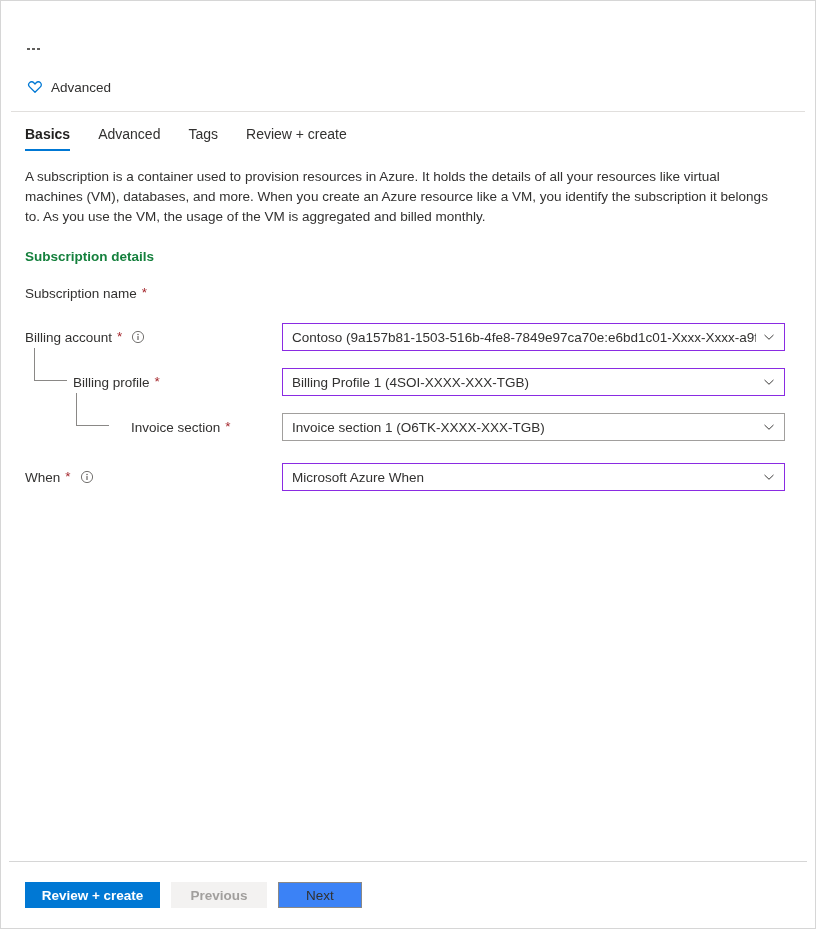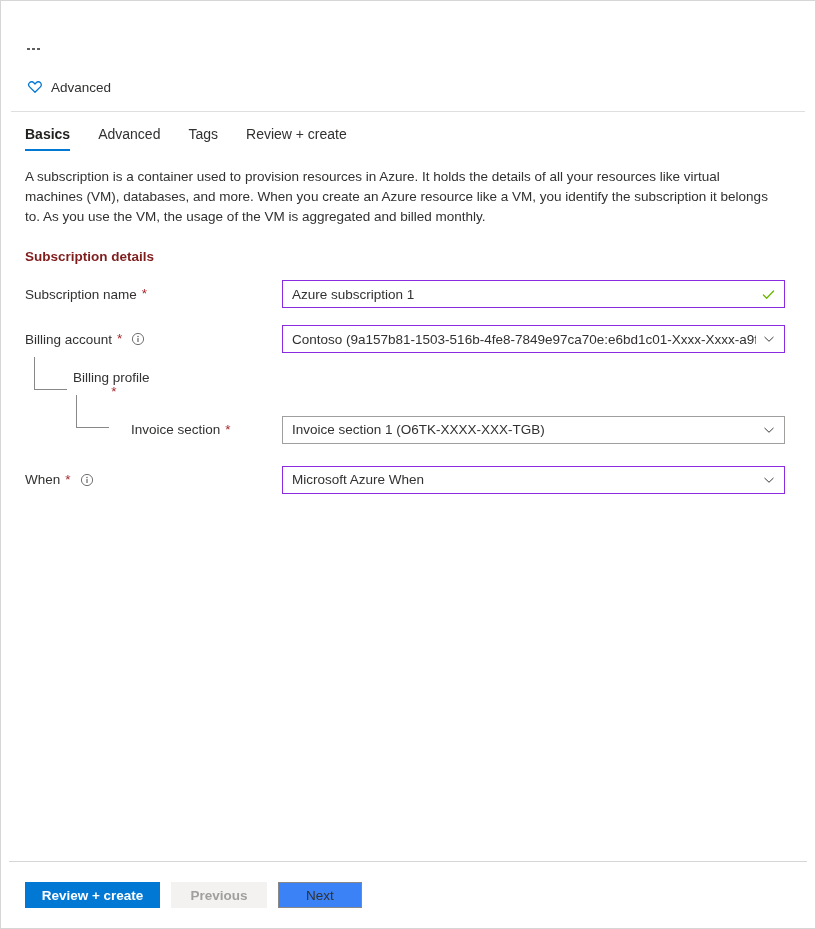--- a/index.html
+++ b/index.html
@@ -125,21 +125,21 @@
   .intro {
     font-size: 13.5px;
     line-height: 20px;
     color: #323130;
     max-width: 748px;
     margin: 0 0 22px 0;
   }
   .section-title {
     font-size: 13.5px;
     font-weight: 600;
-    color: #7f1d1d;
+    color: #15803d;
     margin: 0 0 16px 0;
   }
 
   
   .form-row {
     display: flex;
     align-items: center;
     margin-bottom: 17px;
     min-height: 26px;
   }
@@ -160,21 +160,21 @@
     line-height: 1;
   }
   .info-icon {
     margin-left: 9px;
     display: inline-flex;
     cursor: pointer;
   }
   .label-text { display: inline-block; }
 
   
-  .indent-1 .label-inner { margin-left: 48px; flex-direction: column; }
+  .indent-1 .label-inner { margin-left: 48px; }
   .indent-2 .label-inner { margin-left: 106px; }
   .label-inner { display: flex; align-items: center; }
 
   .connector {
     position: absolute;
     border-left: 1px solid #8a8886;
     border-bottom: 1px solid #8a8886;
     pointer-events: none;
   }
   .indent-1 .connector {
@@ -316,30 +316,20 @@
     <p class="intro">A subscription is a container used to provision resources in Azure. It holds the details of all your resources like virtual machines (VM), databases, and more. When you create an Azure resource like a VM, you identify the subscription it belongs to. As you use the VM, the usage of the VM is aggregated and billed monthly.</p>
     <div class="section-title">Subscription details</div>
 
     <div class="form-row">
       <div class="form-label">
         <span class="label-inner">
           <span class="label-text">Subscription name</span>
           <span class="req">*</span>
         </span>
       </div>
-      <div class="field-wrap">
-        <div class="field">
-          <input class="field-value" type="text" value="Azure subscription 1" style="">
-          <span class="field-affix">
-            <svg width="15" height="15" viewBox="0 0 16 16" fill="none">
-              <path d="M2.6 8.6 L6 12 L13.4 4.2" stroke="#6bb700" stroke-width="1.4" fill="none" stroke-linecap="round" stroke-linejoin="round"></path>
-            </svg>
-          </span>
-        </div>
-      </div>
     </div>
 
     <div class="form-row">
       <div class="form-label">
         <span class="label-inner">
           <span class="label-text">Billing account</span>
           <span class="req">*</span>
           <span class="info-icon">
             <svg width="14" height="14" viewBox="0 0 16 16" fill="none">
               <circle cx="8" cy="8" r="6.4" stroke="#605e5c" stroke-width="1" fill="none"></circle>
@@ -362,20 +352,30 @@
     </div>
 
     <div class="form-row">
       <div class="form-label indent-1">
         <span class="connector"></span>
         <span class="label-inner">
           <span class="label-text">Billing profile</span>
           <span class="req">*</span>
         </span>
       </div>
+      <div class="field-wrap">
+        <div class="field">
+          <span class="field-value">Billing Profile 1 (4SOI-XXXX-XXX-TGB)</span>
+          <span class="field-affix">
+            <svg width="14" height="14" viewBox="0 0 16 16" fill="none">
+              <path d="M3.2 6 L8 10.6 L12.8 6" stroke="#323130" stroke-width="1.1" fill="none" stroke-linecap="round" stroke-linejoin="round"></path>
+            </svg>
+          </span>
+        </div>
+      </div>
     </div>
 
     <div class="form-row">
       <div class="form-label indent-2">
         <span class="connector"></span>
         <span class="label-inner">
           <span class="label-text">Invoice section</span>
           <span class="req">*</span>
         </span>
       </div>

